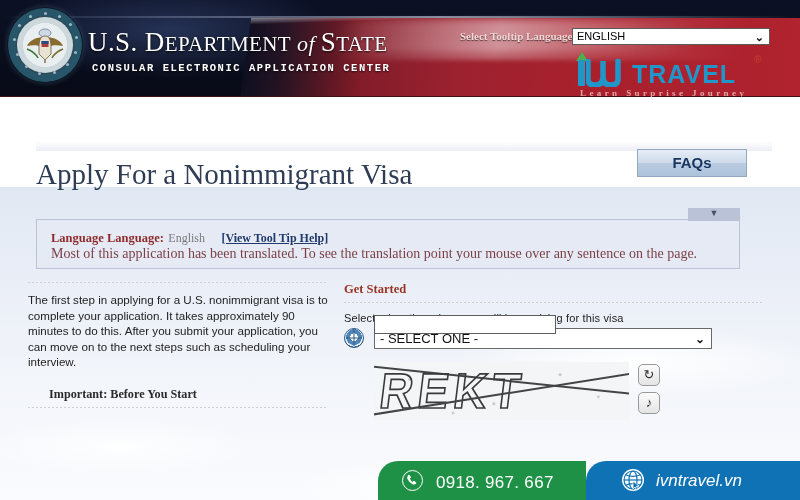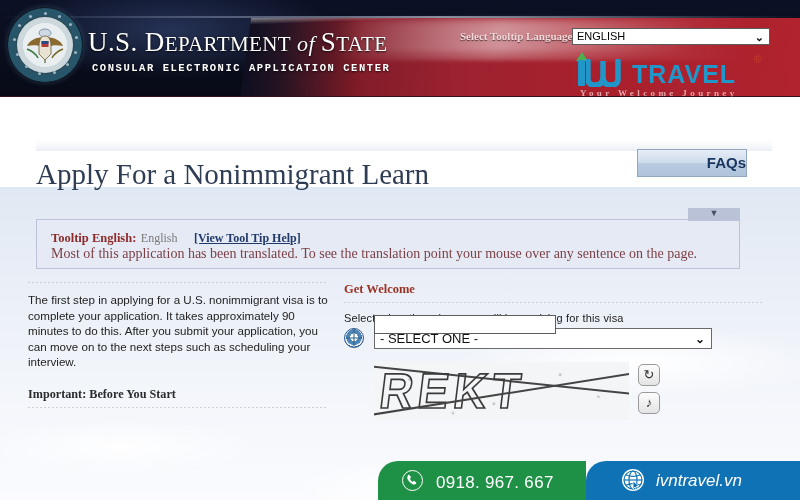--- a/index.html
+++ b/index.html
@@ -180,21 +180,21 @@
     color:#2e3c54; font-size:29px;
     font-family:"Liberation Serif", serif;
     white-space:nowrap;
   }
 
   .faq-btn {
     position:absolute; left:637px; top:52px; width:110px; height:28px;
     background: linear-gradient(180deg,#e6edf6 0%, #cfdcec 48%, #b9cbe0 52%, #aec3db 100%);
     border:1px solid #93a8c0;
     color:#17355f; font-size:15px; font-weight:bold;
-    text-align:right; line-height:26px;
+    text-align:center; line-height:26px;
     font-family:"Liberation Sans", sans-serif;
     cursor:pointer;
   }
 
   
   .tt-box {
     position:absolute; left:36px; top:122px; width:704px; height:50px;
     background:#e6eaf4;
     border:1px solid #b9c2d6;
   }
@@ -233,21 +233,21 @@
     margin-bottom:9px;
   }
   .body-copy {
     color:#222; font-size:11.6px; line-height:15.6px;
     font-family:"Liberation Sans", sans-serif;
   }
 
   .sub-head {
     color:#2a2a2a; font-size:12.2px; font-weight:bold;
     font-family:"Liberation Serif", serif;
-    margin-top:17px; padding-bottom:5px;
+    margin-top:17px; padding-bottom:5px;margin-left:21px;
   }
   ol.steps {
     margin:9px 0 0 0; padding-left:26px;
     color:#111; font-size:11.6px; line-height:16px;
     font-family:"Liberation Sans", sans-serif;
     font-style:italic;
   }
   ol.steps li { margin-bottom:6px; padding-left:8px; }
   ol.steps li.bold { font-weight:bold; text-decoration:underline; }
   ol.steps a { color:#111; text-decoration:underline; font-style:italic; }
@@ -411,52 +411,52 @@
     </div>
 
     <div class="ivn-logo">
       <div class="ivn-i-dot"></div>
       <div class="ivn-i"></div>
       <svg class="ivn-v" viewBox="0 0 36 28">
         <path d="M2 2 L2 20 Q2 26 9 26 Q17 26 17 18 L17 2 L17 18 Q17 26 25 26 Q32 26 32 20 L32 2" fill="none" stroke="#2196c9" stroke-width="5.5" stroke-linecap="round"></path>
       </svg>
       <div class="ivn-travel">TRAVEL</div>
       <div class="ivn-reg">®</div>
-      <div class="ivn-tagline">Your Welcome Journey</div>
+      <div class="ivn-tagline">Learn Surprise Journey</div>
     </div>
   </div>
 
   <div class="body-wrap">
     <div class="sky-bg"></div>
 
     <div class="bc-rule"></div>
 
-    <div class="page-title">Apply For a Nonimmigrant Learn</div>
+    <div class="page-title">Apply For a Nonimmigrant Visa</div>
     <div class="faq-btn">FAQs</div>
 
     <div class="tt-box">
       <div class="tt-collapse">▼</div>
       <div class="tt-line1">
-        <span class="tt-l1-strong">Tooltip English:</span>
+        <span class="tt-l1-strong">Language Language:</span>
         <span class="tt-l1-val">English</span>
         <span class="tt-l1-link">[View Tool Tip Help]</span>
       </div>
       <div class="tt-line2">Most of this application has been translated. To see the translation point your mouse over any sentence on the page.</div>
     </div>
 
     <div class="col-left">
       <div class="sec-rule"></div>
       <div class="body-copy">The first step in applying for a U.S. nonimmigrant visa is to complete your application. It takes approximately 90 minutes to do this. After you submit your application, you can move on to the next steps such as scheduling your interview.</div>
 
       <div class="sub-head">Important: Before You Start</div>
       <div class="sec-rule"></div>
     </div>
 
     <div class="col-right">
-      <div class="sec-head">Get Welcome</div>
+      <div class="sec-head">Get Started</div>
       <div class="sec-rule"></div>
       <div class="field-label">Select a location where you will be applying for this visa</div>
 
       <div class="loc-row">
         <div class="globe-icon"></div>
         <div class="loc-select">
           <span>- SELECT ONE -</span>
           <span class="chev">⌄</span>
         </div>
       </div>

